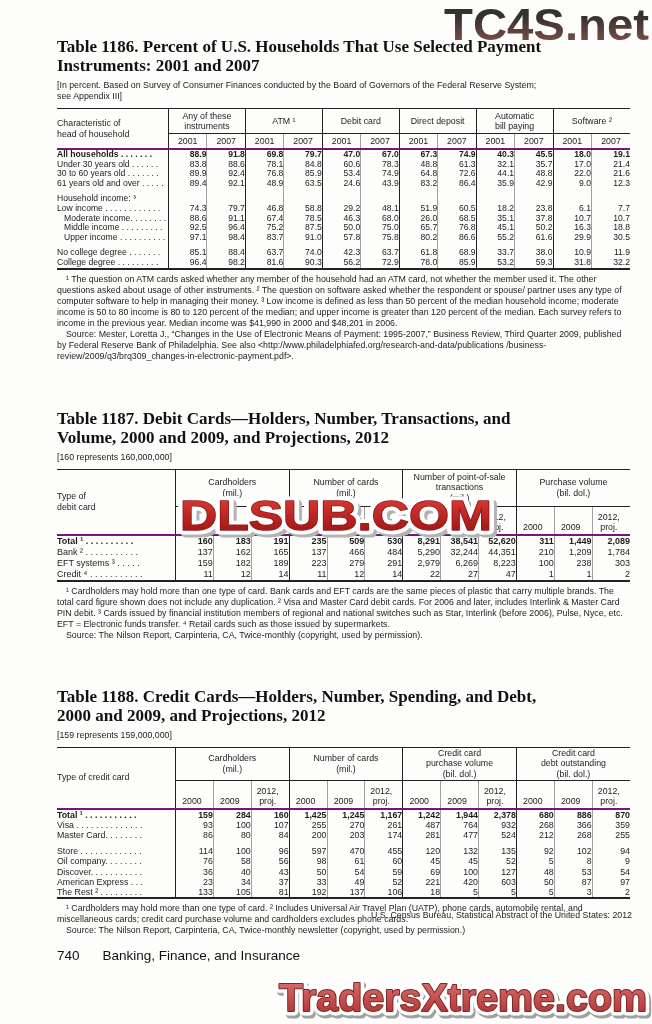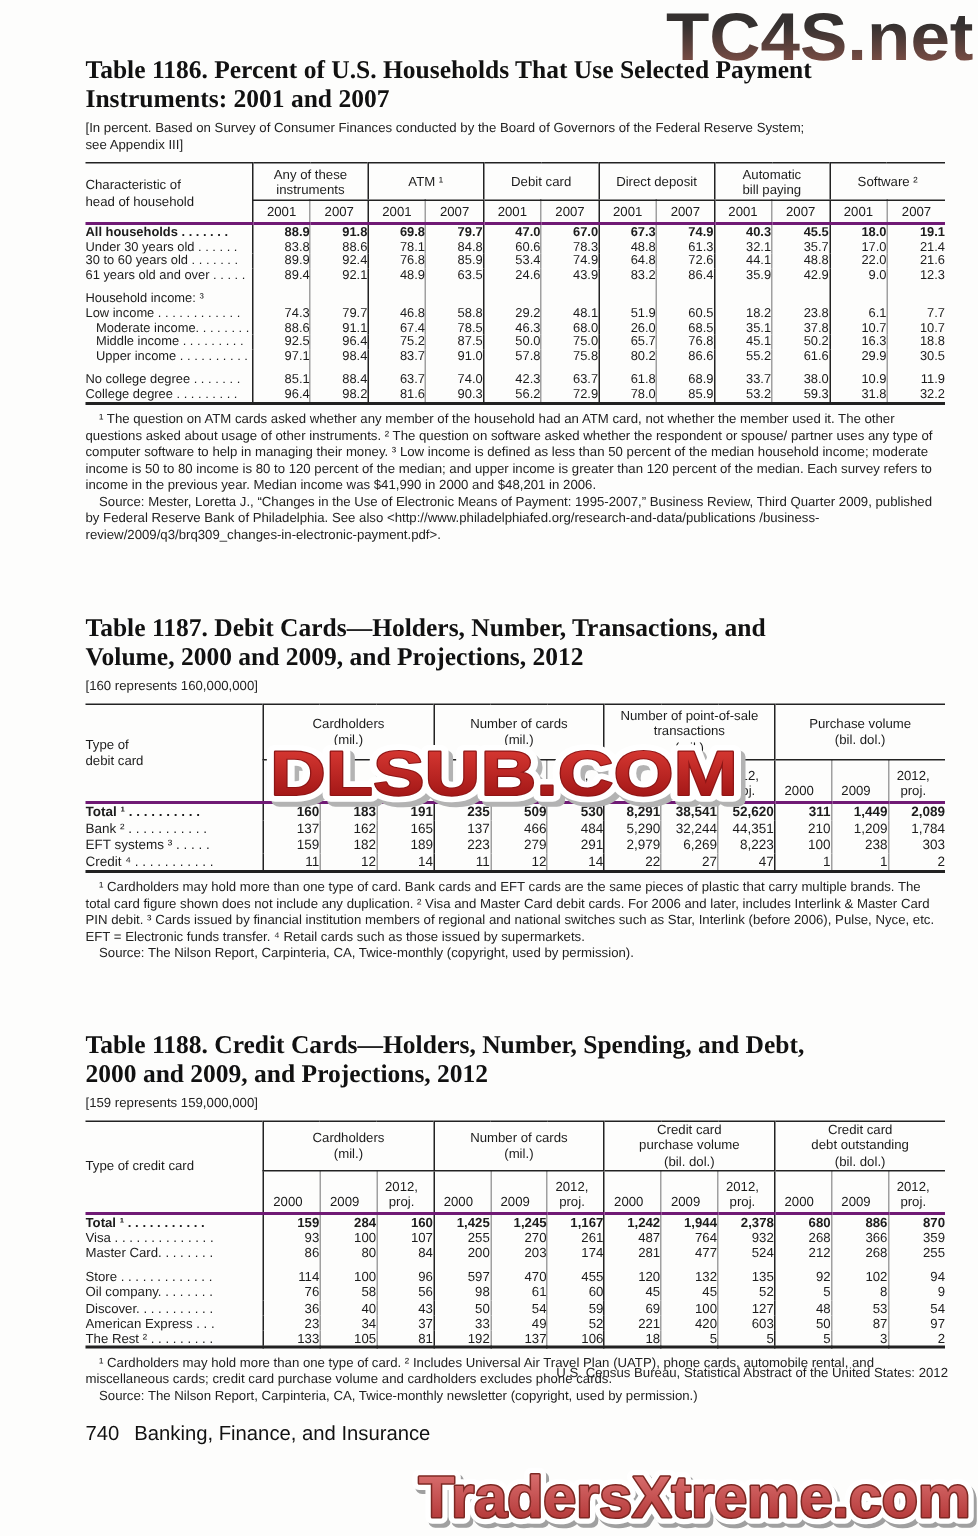--- a/index.html
+++ b/index.html
@@ -44,21 +44,21 @@
   .stub.ind{padding-left:7px;}
   tr.bold td{font-weight:bold;}
   tr.spacer td{height:6px;}
 
   
   .fn{font-size:8.8px;line-height:11px;margin:4px 0 0 0;text-indent:9px;color:#222;}
   .fn.src{margin-top:0;}
 
   
   .page-footer{position:absolute;left:57px;top:948px;font-size:13.5px;color:#111;}
-  .page-footer .pgnum{margin-right:10px;}
+  .page-footer .pgnum{margin-right:23px;}
   .credit{position:absolute;right:20px;top:910px;font-size:8.8px;color:#222;}
 
   
   .wm{position:absolute;z-index:6;pointer-events:none;}
   .wm-top{top:0;right:-2px;}
   .wm-mid{top:486px;left:172px;}
   .wm-bot{top:971px;left:274px;}
 </style>
 </head>
 <body>

